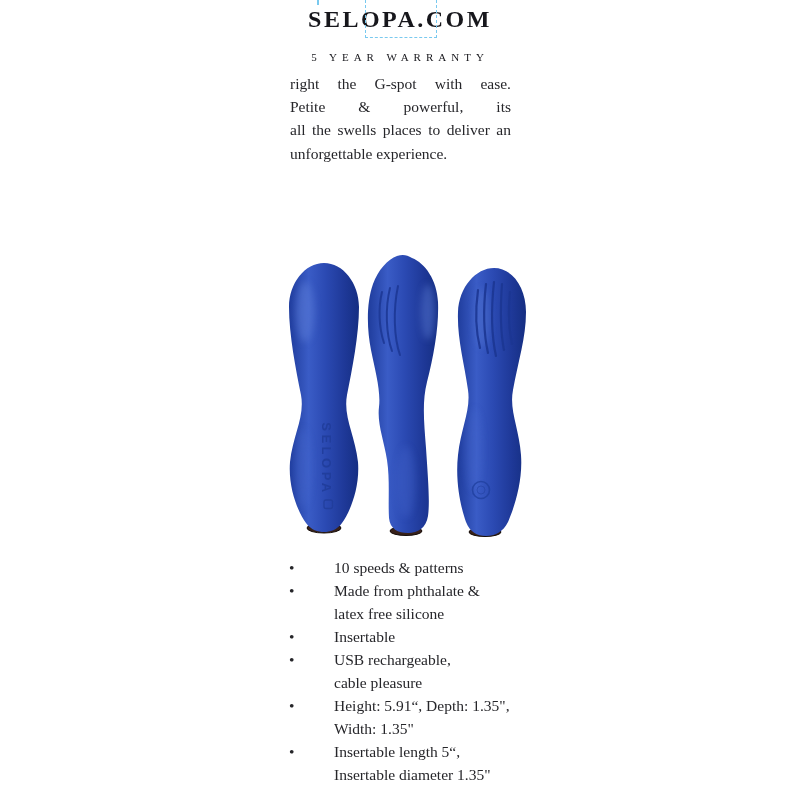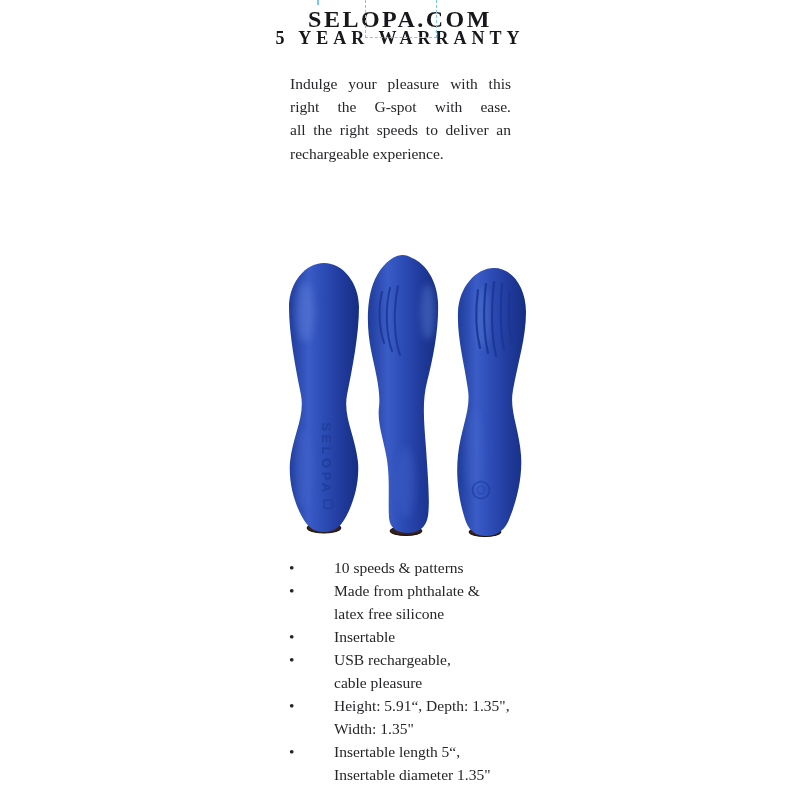--- a/index.html
+++ b/index.html
@@ -5,22 +5,22 @@
   html,body{margin:0;padding:0;background:#ffffff;}
   .canvas{
     position:relative;width:800px;height:800px;background:#ffffff;
     font-family:"Liberation Serif", serif;color:#26262a;overflow:hidden;
   }
   .brand{
     position:absolute;top:6px;left:0;width:800px;text-align:center;
     font-size:24px;font-weight:bold;letter-spacing:2.5px;color:#17171c;
   }
   .warranty{
-    position:absolute;top:28px;left:0;width:800px;text-align:center;
-    font-size:18px;font-weight:bold;letter-spacing:5px;color:#17171c;
+    position:absolute;top:51px;left:0;width:800px;text-align:center;
+    font-size:11px;font-weight:normal;letter-spacing:5px;color:#17171c;
   }
   .frame-artifact{
     position:absolute;left:365px;top:-10px;width:70px;height:46px;
     border:1px dashed #79c9ef;background:transparent;
   }
   .tick-artifact{
     position:absolute;left:317px;top:0;width:2px;height:5px;background:#79c9ef;
   }
   .desc{
     position:absolute;left:290px;top:72px;width:221px;
@@ -42,24 +42,24 @@
 
 <div class="canvas">
 
   <div class="brand">SELOPA.COM</div>
   <div class="warranty">5 YEAR WARRANTY</div>
 
   <div class="frame-artifact"></div>
   <div class="tick-artifact"></div>
 
   <div class="desc">
-    <div class="jline">Indulge your pleasure with this</div>
     <div class="jline">right the G-spot with ease.</div>
-    <div class="jline">all the right speeds to deliver an</div>
-    <div class="jline last">rechargeable experience.</div>
+    <div class="jline">Petite &amp; powerful, its</div>
+    <div class="jline">all the swells places to deliver an</div>
+    <div class="jline last">unforgettable experience.</div>
   </div>
 
   <svg class="product-svg" width="266" height="300" viewBox="0 0 266 300" xmlns="http://www.w3.org/2000/svg">
     <defs>
       <linearGradient id="gBody" x1="0" y1="0" x2="1" y2="0">
         <stop offset="0" stop-color="#1f3c9c"></stop>
         <stop offset="0.28" stop-color="#3a5cc6"></stop>
         <stop offset="0.52" stop-color="#2b4ab3"></stop>
         <stop offset="0.8" stop-color="#1e3897"></stop>
         <stop offset="1" stop-color="#152e82"></stop>

